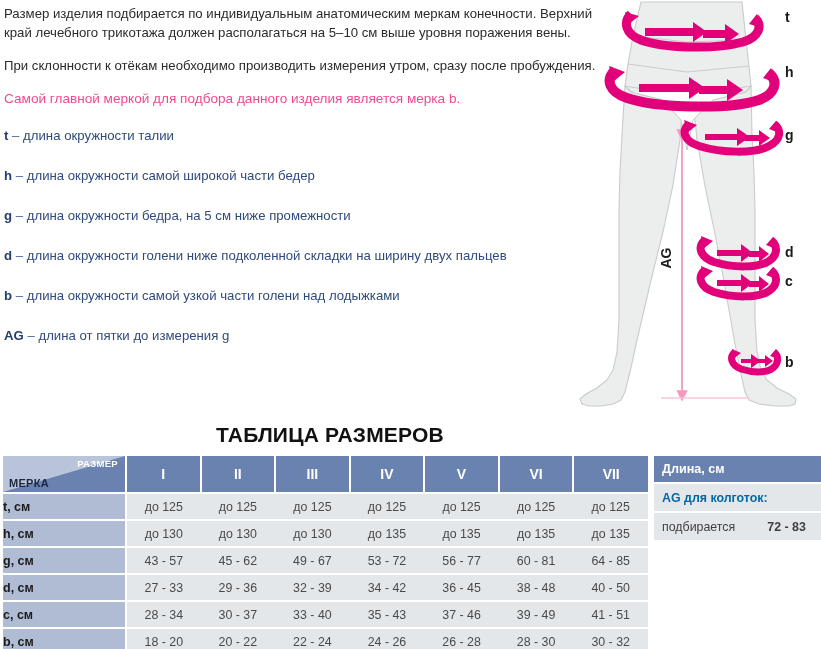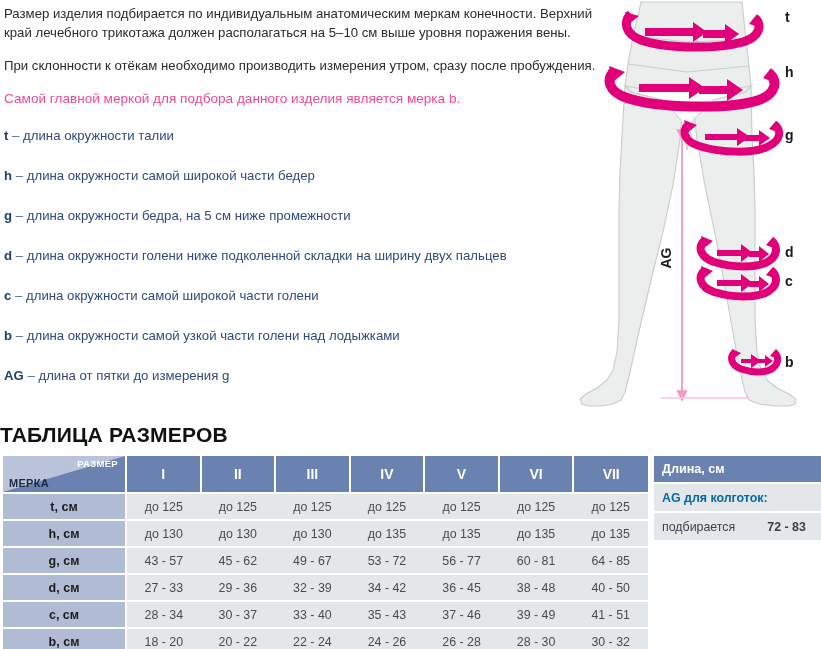--- a/index.html
+++ b/index.html
@@ -65,20 +65,21 @@
     color: #1a1a1a;
     left: 232px;
   }
 
   
   #table-title {
     position: absolute;
     left: 0;
     top: 423px;
     width: 660px;
+    text-align: center;
     font-size: 21px;
     font-weight: bold;
     color: #111111;
     letter-spacing: 0.2px;
   }
 
   
   #size-table {
     position: absolute;
     left: 3px;
@@ -136,21 +137,21 @@
   }
   .hdr-col:last-child { border-right: none; }
 
   .row-label {
     width: 122px;
     height: 25px;
     background: #b0bcd4;
     color: #1b1b1b;
     font-size: 12.5px;
     font-weight: bold;
-    text-align: center;
+    text-align: left;
     vertical-align: middle;
     border-top: 2px solid #ffffff;
     border-right: 2px solid #ffffff;
   }
   .data-cell {
     height: 25px;
     background: #e4e7ea;
     color: #4a4a4a;
     font-size: 12.4px;
     text-align: center;
@@ -228,25 +229,20 @@
     </p>
     <p class="def-line">
       <span class="def-key">g</span>
       <span class="def-dash">–</span>
       <span>длина окружности бедра, на 5 см ниже промежности</span>
     </p>
     <p class="def-line">
       <span class="def-key">d</span>
       <span class="def-dash">–</span>
       <span>длина окружности голени ниже подколенной складки на ширину двух пальцев</span>
-    </p>
-    <p class="def-line">
-      <span class="def-key">c</span>
-      <span class="def-dash">–</span>
-      <span>длина окружности самой широкой части голени</span>
     </p>
     <p class="def-line">
       <span class="def-key">b</span>
       <span class="def-dash">–</span>
       <span>длина окружности самой узкой части голени над лодыжками</span>
     </p>
     <p class="def-line">
       <span class="def-key">AG</span>
       <span class="def-dash">–</span>
       <span>длина от пятки до измерения g</span>

